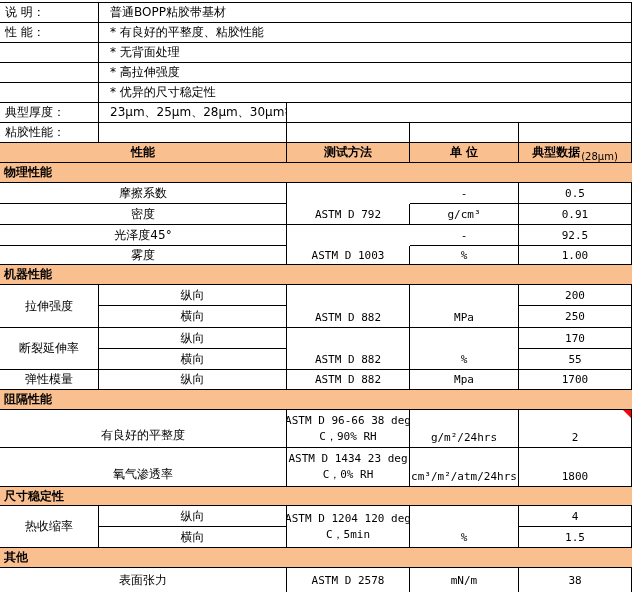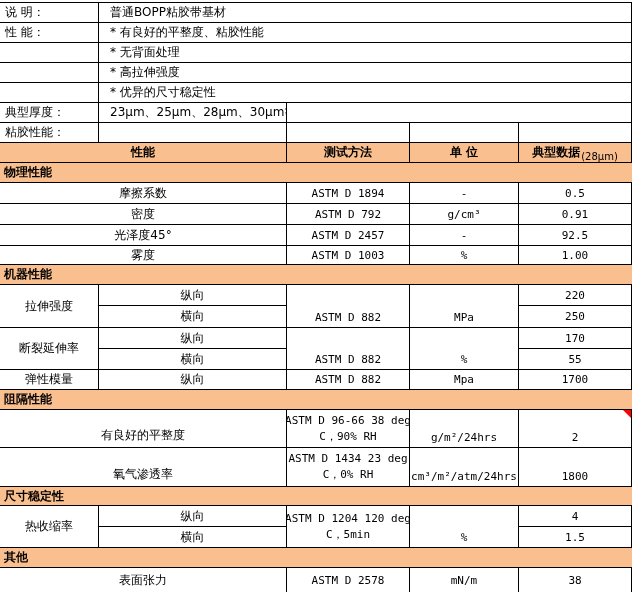--- a/index.html
+++ b/index.html
@@ -77,47 +77,45 @@
     <div class="c hdr" style="grid-row:9;grid-column:3">测试方法</div>
     <div class="c hdr" style="grid-row:9;grid-column:4">单 位</div>
     <div class="c hdr" style="grid-row:9;grid-column:5">
       <span>典型数据</span>
         <small>(28μm)</small>
     </div>
 
     <div class="c sec" style="grid-row:10">物理性能</div>
 
     <div class="c" style="grid-row:11;grid-column:1/3">摩擦系数</div>
-    <div class="c mono" style="grid-row:11;grid-column:3">ASTM D 1894</div>
     <div class="c mono" style="grid-row:11;grid-column:4">-</div>
     <div class="c mono" style="grid-row:11;grid-column:5">0.5</div>
 
     <div class="c" style="grid-row:12;grid-column:1/3">密度</div>
     <div class="c mono" style="grid-row:12;grid-column:3">ASTM D 792</div>
     <div class="c mono" style="grid-row:12;grid-column:4">g/cm³</div>
     <div class="c mono" style="grid-row:12;grid-column:5">0.91</div>
 
     <div class="c" style="grid-row:13;grid-column:1/3">光泽度45°</div>
-    <div class="c mono" style="grid-row:13;grid-column:3">ASTM D 2457</div>
     <div class="c mono" style="grid-row:13;grid-column:4">-</div>
     <div class="c mono" style="grid-row:13;grid-column:5">92.5</div>
 
     <div class="c" style="grid-row:14;grid-column:1/3">雾度</div>
     <div class="c mono" style="grid-row:14;grid-column:3">ASTM D 1003</div>
     <div class="c mono" style="grid-row:14;grid-column:4">%</div>
     <div class="c mono" style="grid-row:14;grid-column:5">1.00</div>
 
     <div class="c sec" style="grid-row:15">机器性能</div>
 
     <div class="c vcen" style="grid-row:16/18;grid-column:1">拉伸强度</div>
     <div class="c" style="grid-row:16;grid-column:2">纵向</div>
     <div class="c" style="grid-row:17;grid-column:2">横向</div>
     <div class="c mono bottom" style="grid-row:16/18;grid-column:3">ASTM D 882</div>
     <div class="c mono bottom" style="grid-row:16/18;grid-column:4">MPa</div>
-    <div class="c mono" style="grid-row:16;grid-column:5">220</div>
+    <div class="c mono" style="grid-row:16;grid-column:5">200</div>
     <div class="c mono" style="grid-row:17;grid-column:5">250</div>
 
     <div class="c vcen" style="grid-row:18/20;grid-column:1">断裂延伸率</div>
     <div class="c" style="grid-row:18;grid-column:2">纵向</div>
     <div class="c" style="grid-row:19;grid-column:2">横向</div>
     <div class="c mono bottom" style="grid-row:18/20;grid-column:3">ASTM D 882</div>
     <div class="c mono bottom" style="grid-row:18/20;grid-column:4">%</div>
     <div class="c mono" style="grid-row:18;grid-column:5">170</div>
     <div class="c mono" style="grid-row:19;grid-column:5">55</div>
 

